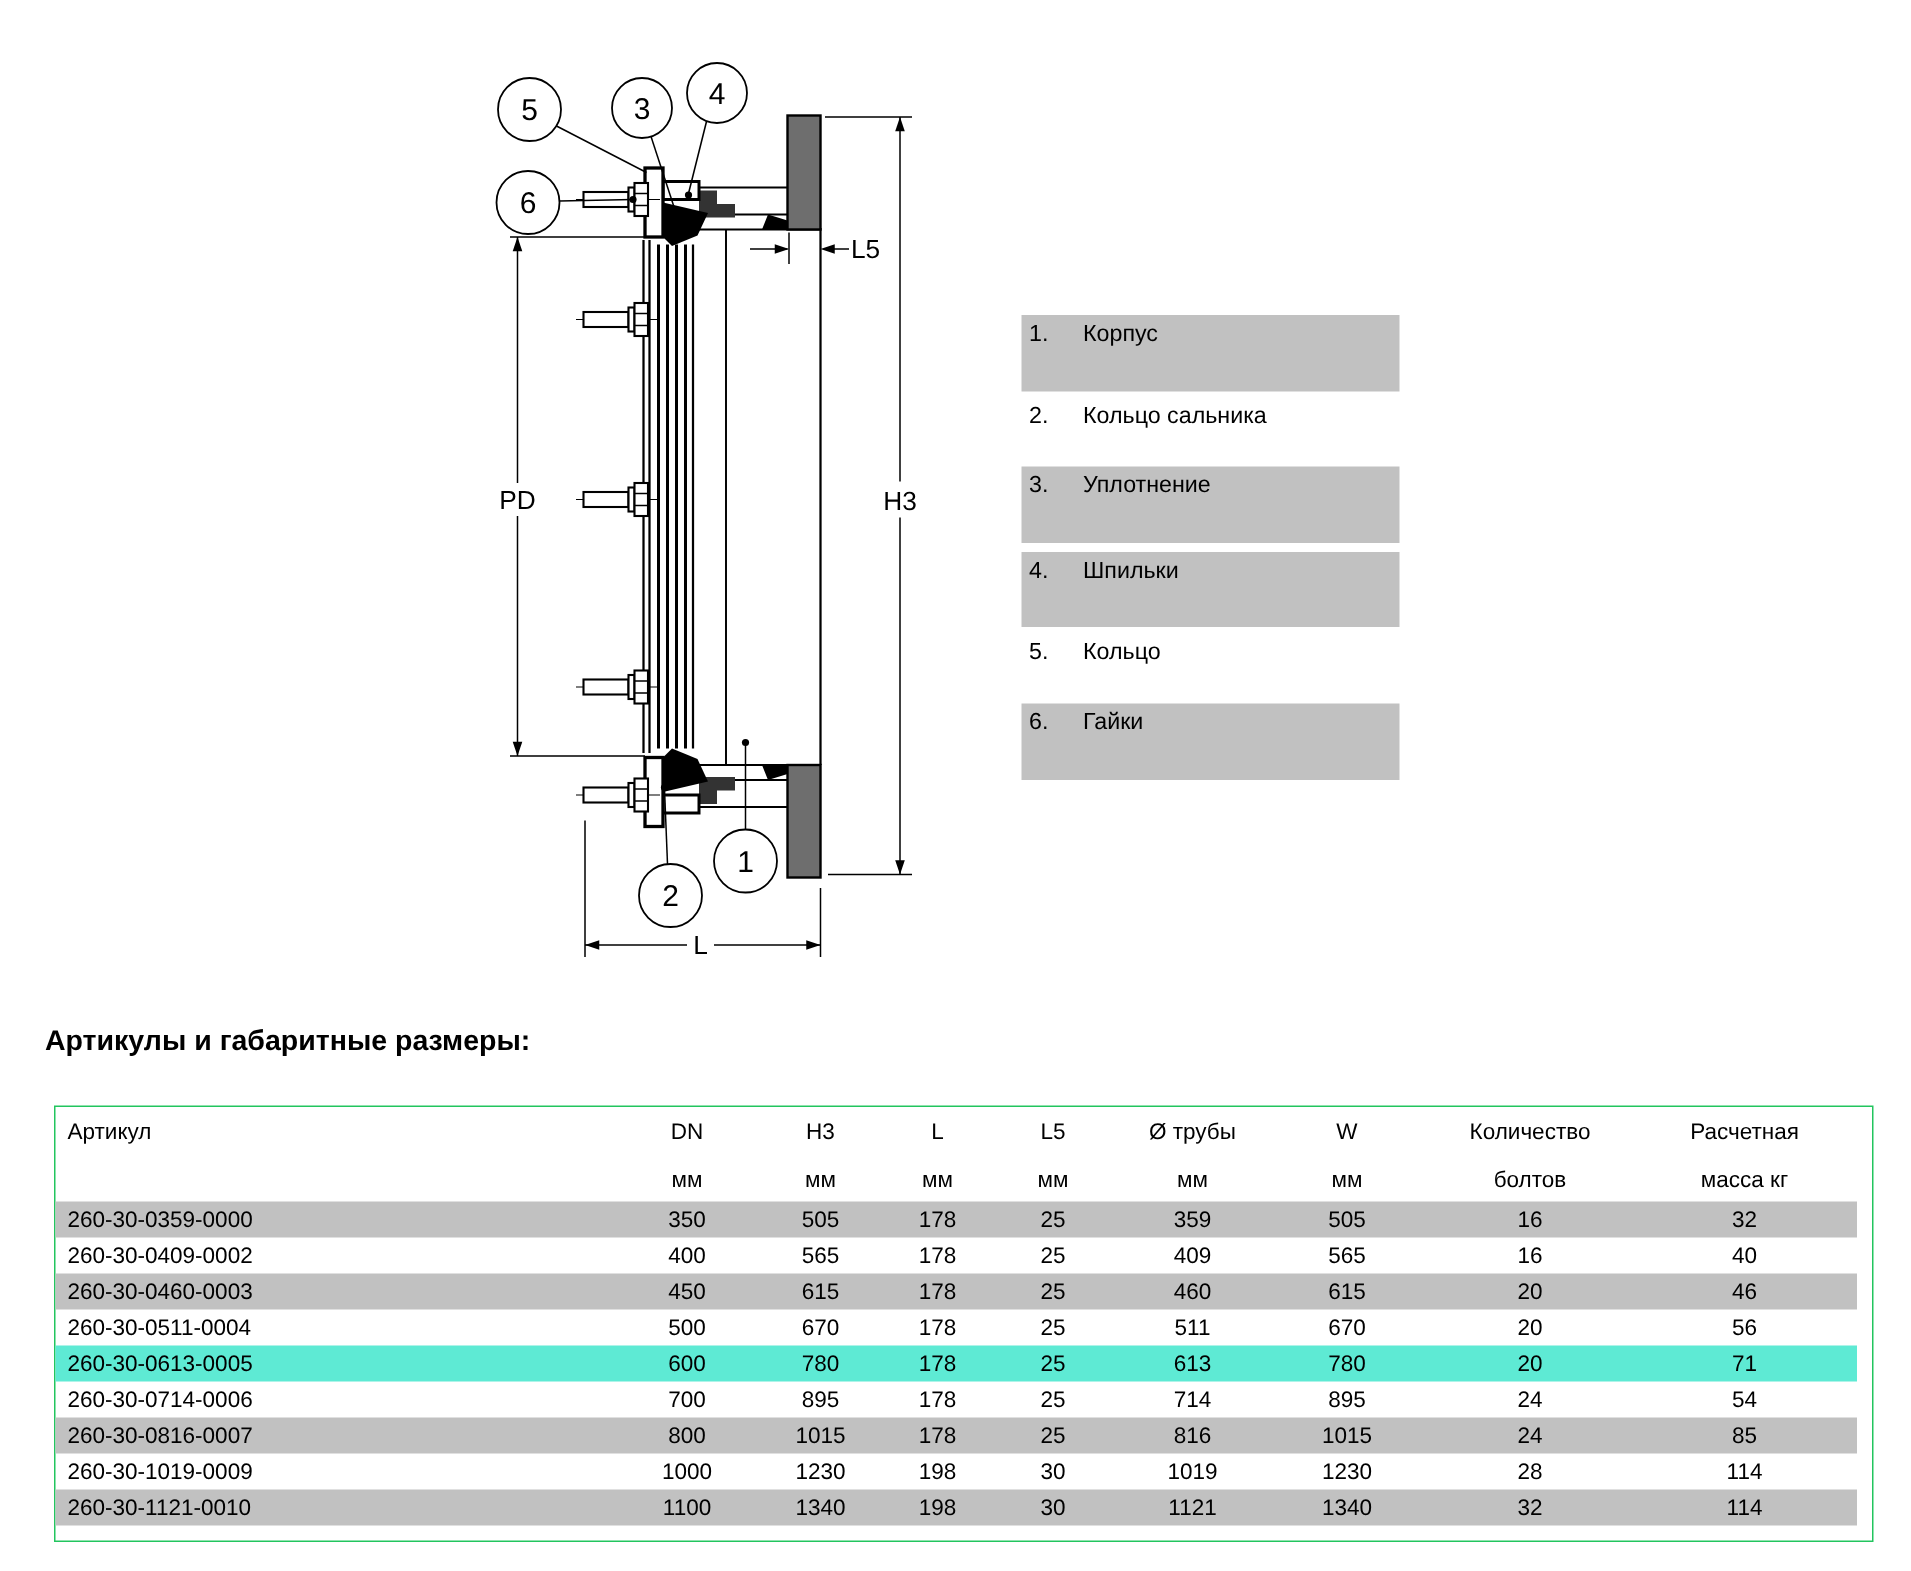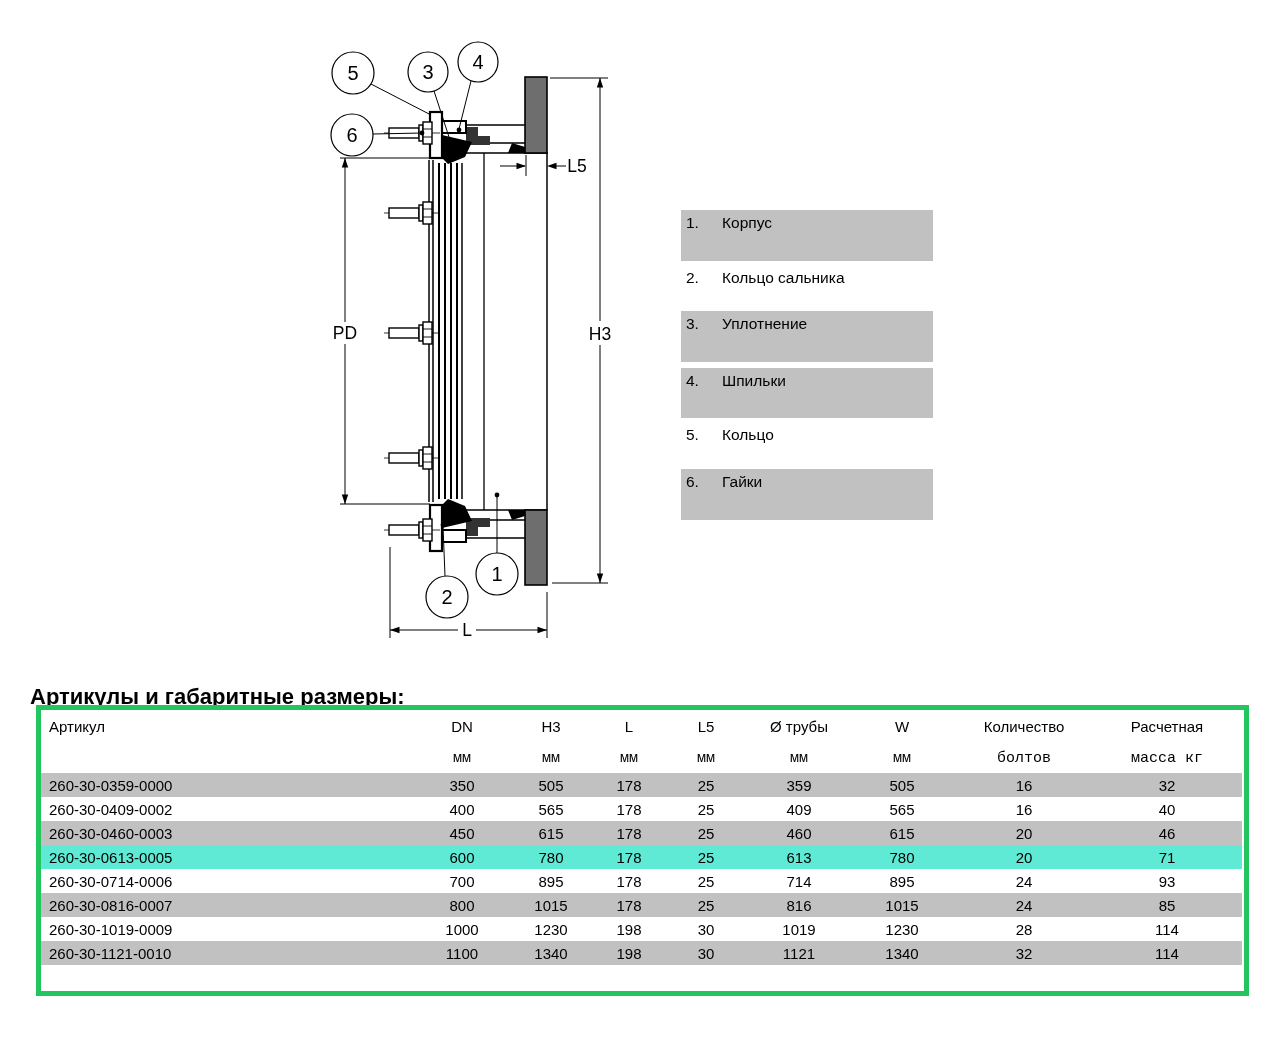--- a/index.html
+++ b/index.html
@@ -6,29 +6,29 @@
   .page{position:relative;width:1274px;height:1047px;background:#fff;overflow:hidden;
         font-family:"Liberation Sans",sans-serif;color:#000;}
   svg text{font-family:"Liberation Sans",sans-serif;}
 
   
   .legend-item{position:absolute;left:681px;width:252px;box-sizing:border-box;font-size:15.5px;}
   .legend-item .num{position:absolute;left:5px;top:4px;}
   .legend-item .lbl{position:absolute;left:41px;top:4px;}
 
   
-  .section-title{position:absolute;left:30px;top:684px;font-size:22px;font-weight:bold;}
+  .section-title{position:absolute;left:30px;top:684px;font-size:19px;font-weight:bold;}
 
   
-  .table-wrap{position:absolute;left:36px;top:705px;width:1213px;height:291px;
-              box-sizing:border-box;border:5px solid #22c55e;}
+  .table-wrap{position:absolute;left:36px;top:737px;width:1213px;height:291px;
+              box-sizing:border-box;border:1px solid #22c55e;}
   table.dims{border-collapse:collapse;table-layout:fixed;width:1201px;font-size:15px;}
   table.dims th{font-weight:normal;text-align:center;padding:0;}
   table.dims tr.names th{height:33px;vertical-align:middle;}
-  table.dims tr.units th{height:30px;vertical-align:middle;font-family:Liberation Mono, monospace;}
+  table.dims tr.units th{height:30px;vertical-align:middle;}
   table.dims td{height:24px;padding:0;text-align:center;white-space:nowrap;}
   table.dims th.article,table.dims td.article{text-align:left;padding-left:8px;}
 </style>
 </head>
 <body>
 
 <div class="page">
 
   <svg width="660" height="660" viewBox="0 0 660 660" style="position:absolute;left:0;top:0;">
 
@@ -267,41 +267,52 @@
             <td class="article">260-30-0460-0003</td>
             <td>450</td>
             <td>615</td>
             <td>178</td>
             <td>25</td>
             <td>460</td>
             <td>615</td>
             <td>20</td>
             <td>46</td>
           </tr>
+          <tr>
+            <td class="article">260-30-0511-0004</td>
+            <td>500</td>
+            <td>670</td>
+            <td>178</td>
+            <td>25</td>
+            <td>511</td>
+            <td>670</td>
+            <td>20</td>
+            <td>56</td>
+          </tr>
           <tr style="background: #5eead4;">
             <td class="article">260-30-0613-0005</td>
             <td>600</td>
             <td>780</td>
             <td>178</td>
             <td>25</td>
             <td>613</td>
             <td>780</td>
             <td>20</td>
             <td>71</td>
           </tr>
           <tr>
             <td class="article">260-30-0714-0006</td>
             <td>700</td>
             <td>895</td>
             <td>178</td>
             <td>25</td>
             <td>714</td>
             <td>895</td>
             <td>24</td>
-            <td>93</td>
+            <td>54</td>
           </tr>
           <tr style="background: rgb(193, 193, 193); padding-left: 16px;">
             <td class="article">260-30-0816-0007</td>
             <td>800</td>
             <td>1015</td>
             <td>178</td>
             <td>25</td>
             <td>816</td>
             <td>1015</td>
             <td>24</td>

